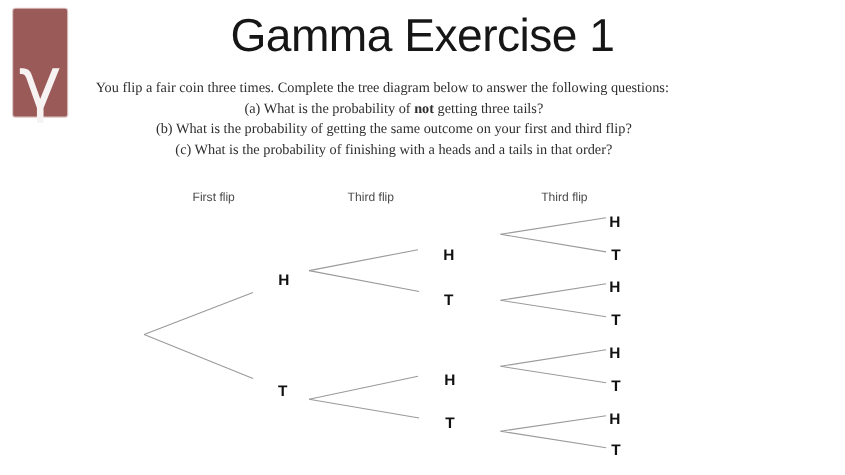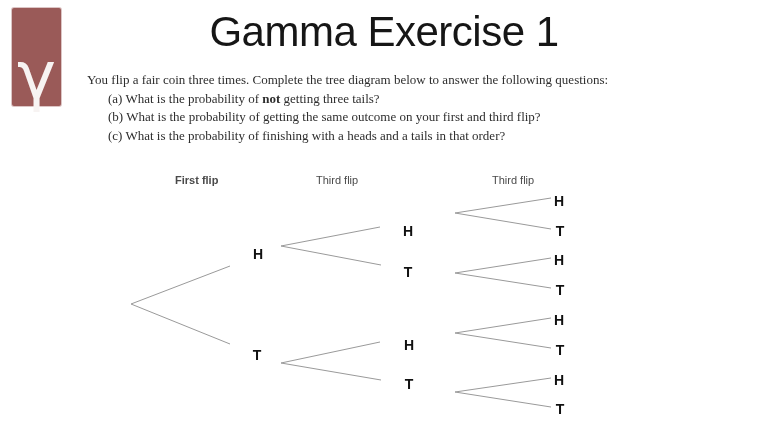--- a/index.html
+++ b/index.html
@@ -52,21 +52,21 @@
   
   .question {
     position: absolute;
     left: 87px;
     top: 71px;
     font-size: 13px;
     line-height: 18.5px;
     color: #2e2e2e;
   }
   .question p { margin: 0; font-family: Liberation Serif, serif; }
-  .question .item { margin-left: 21px; }
+  .question .item { margin-left: 21px; text-align: center; }
   .question b { font-weight: 700; }
 
   
   .tree-lines {
     position: absolute;
     left: 0;
     top: 0;
     pointer-events: none;
   }
   .col-header {
@@ -95,21 +95,21 @@
 
   <h1 class="title">Gamma Exercise 1</h1>
 
   <div class="question">
     <p class="intro"><span>You flip a fair coin three times. Complete the tree diagram below to answer the following questions:</span></p>
     <p class="item"><span>(a) What is the probability of </span><b>not</b><span> getting three tails?</span></p>
     <p class="item"><span>(b) What is the probability of getting the same outcome on your first and third flip?</span><b></b><span></span></p>
     <p class="item"><span>(c) What is the probability of finishing with a heads and a tails in that order?</span><b></b><span></span></p>
   </div>
 
-  <div class="col-header" style="left:175px; top:174px;font-weight:bold;">First flip</div>
+  <div class="col-header" style="left:175px; top:174px;">First flip</div>
   <div class="col-header" style="left:316px; top:174px;">Third flip</div>
   <div class="col-header" style="left:492px; top:174px;text-align:center;">Third flip</div>
 
   <svg class="tree-lines" width="768" height="432" viewBox="0 0 768 432">
     <g stroke="#9a9a9a" stroke-width="1" fill="none">
 
       <line x1="131" y1="304" x2="230" y2="266"></line>
       <line x1="131" y1="304" x2="230" y2="344"></line>
 
       <line x1="281" y1="246" x2="380" y2="227"></line>

